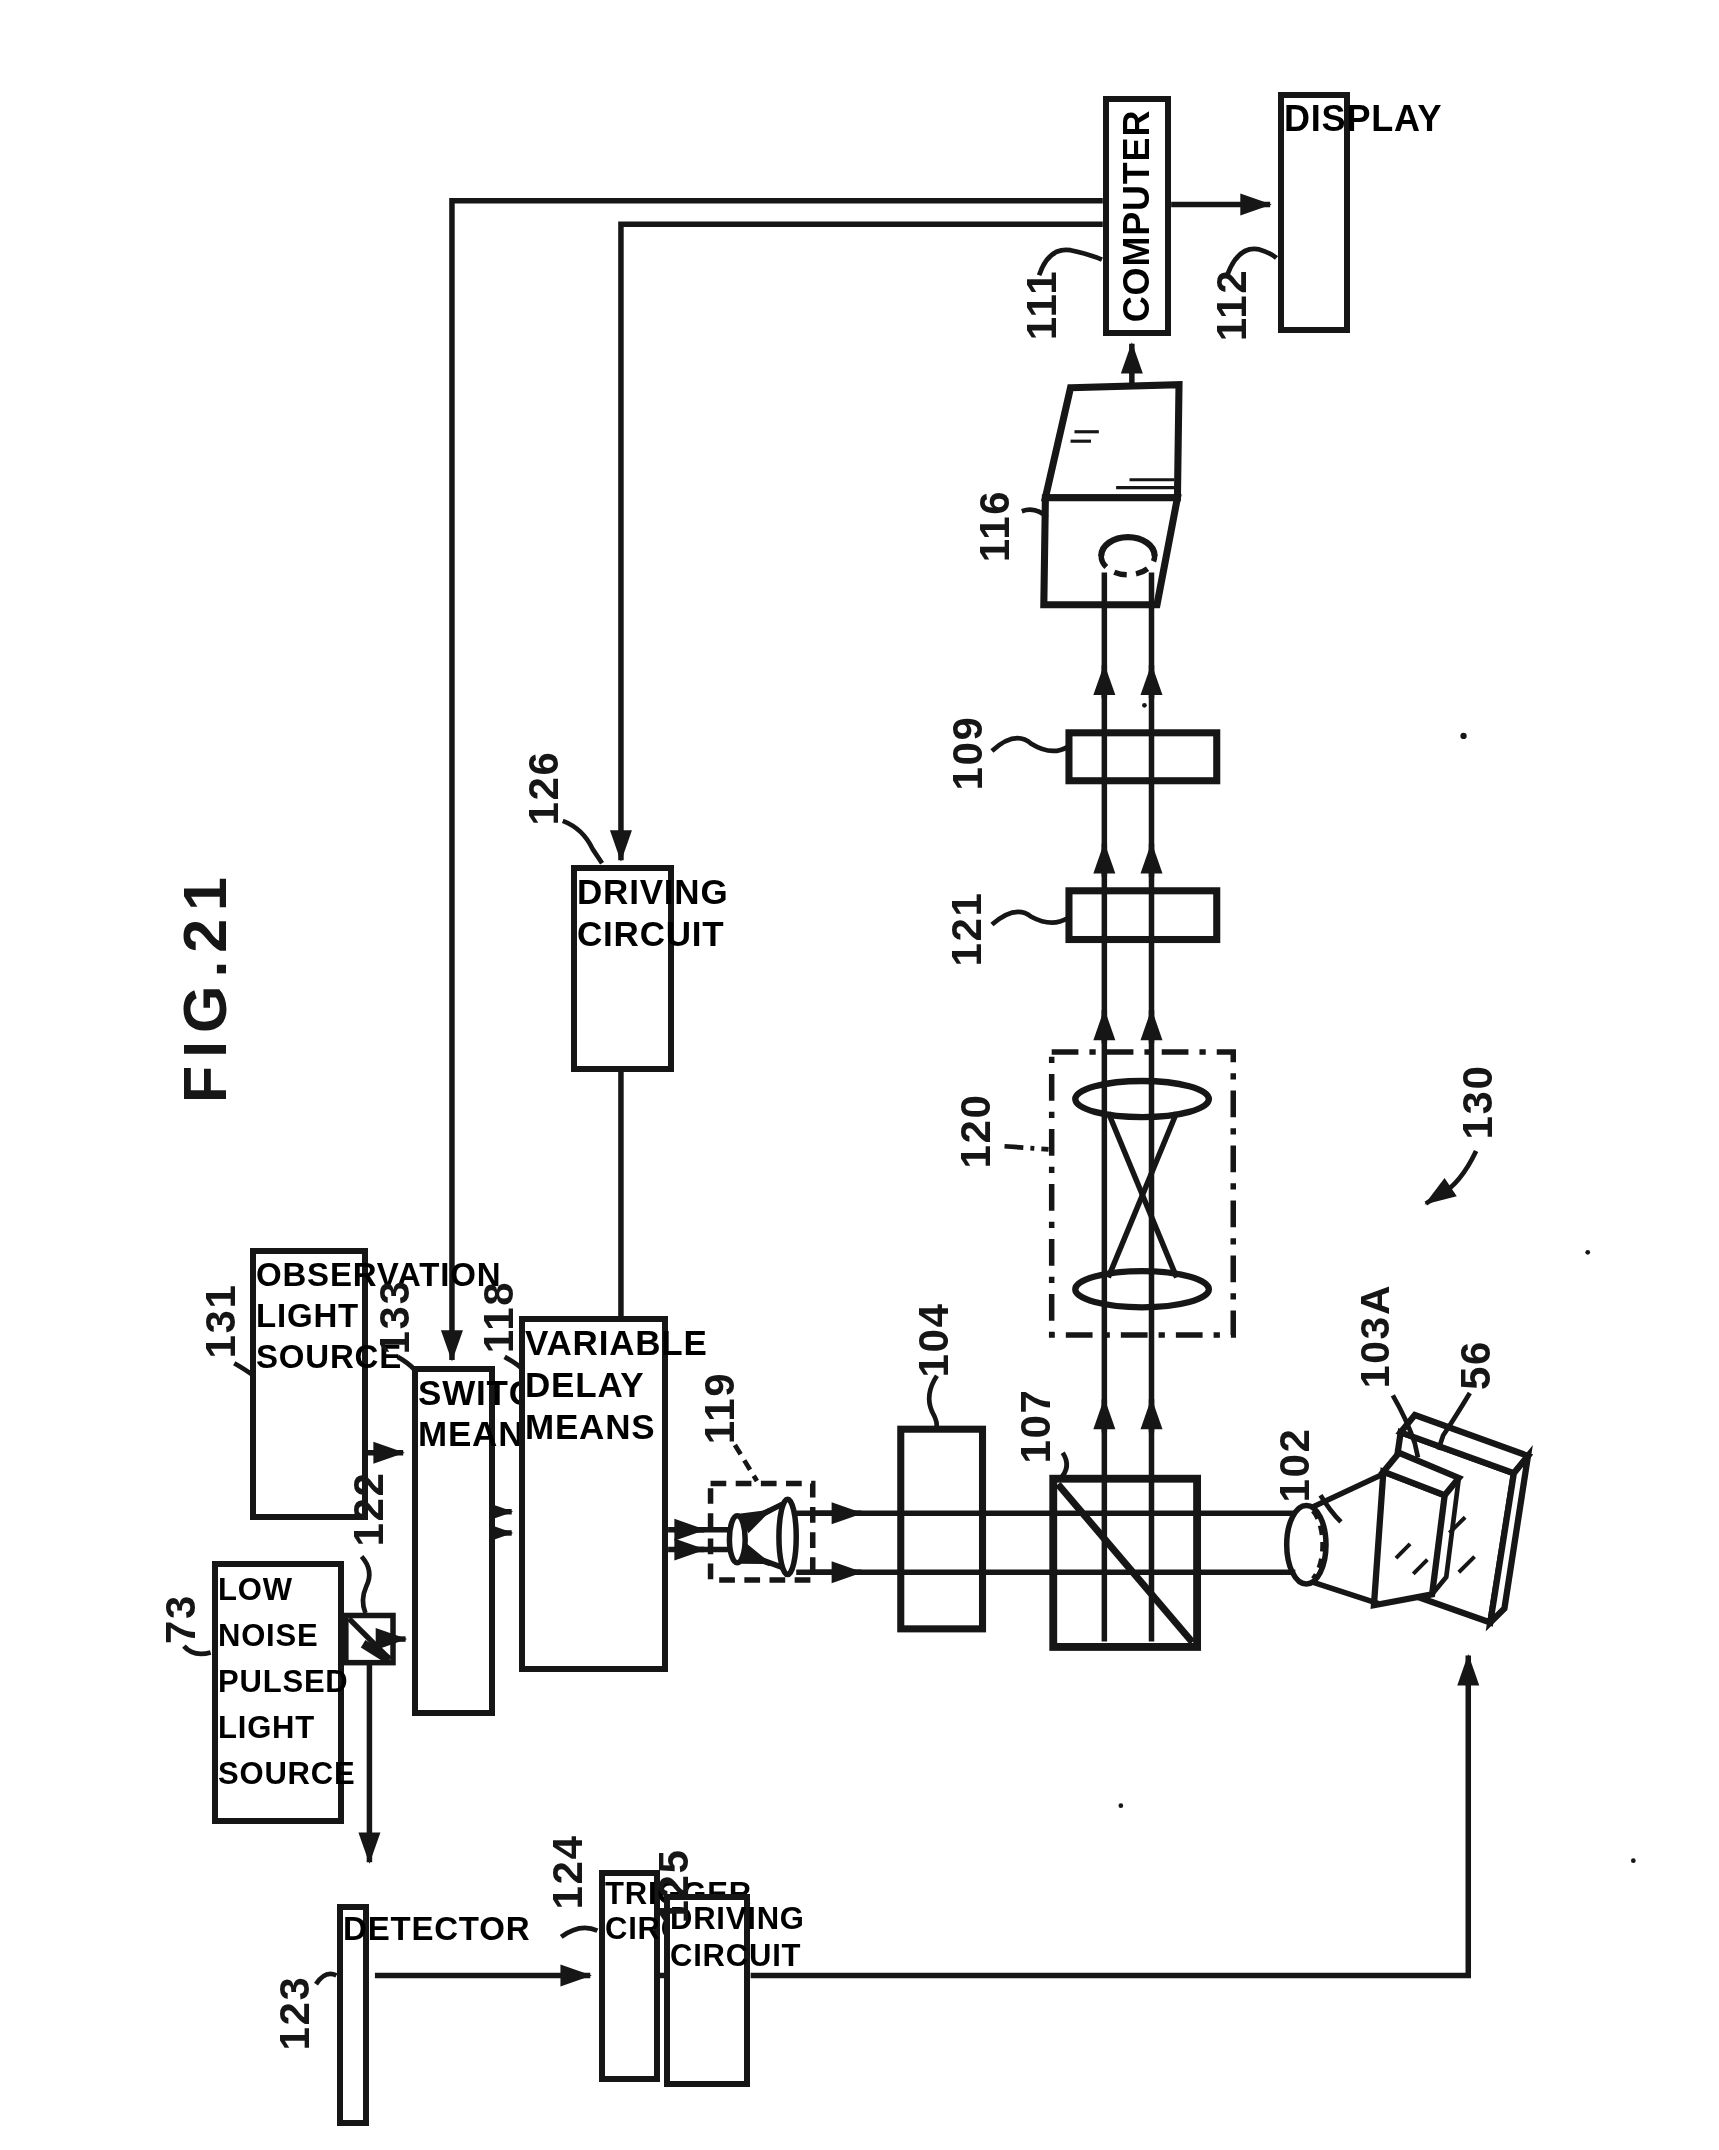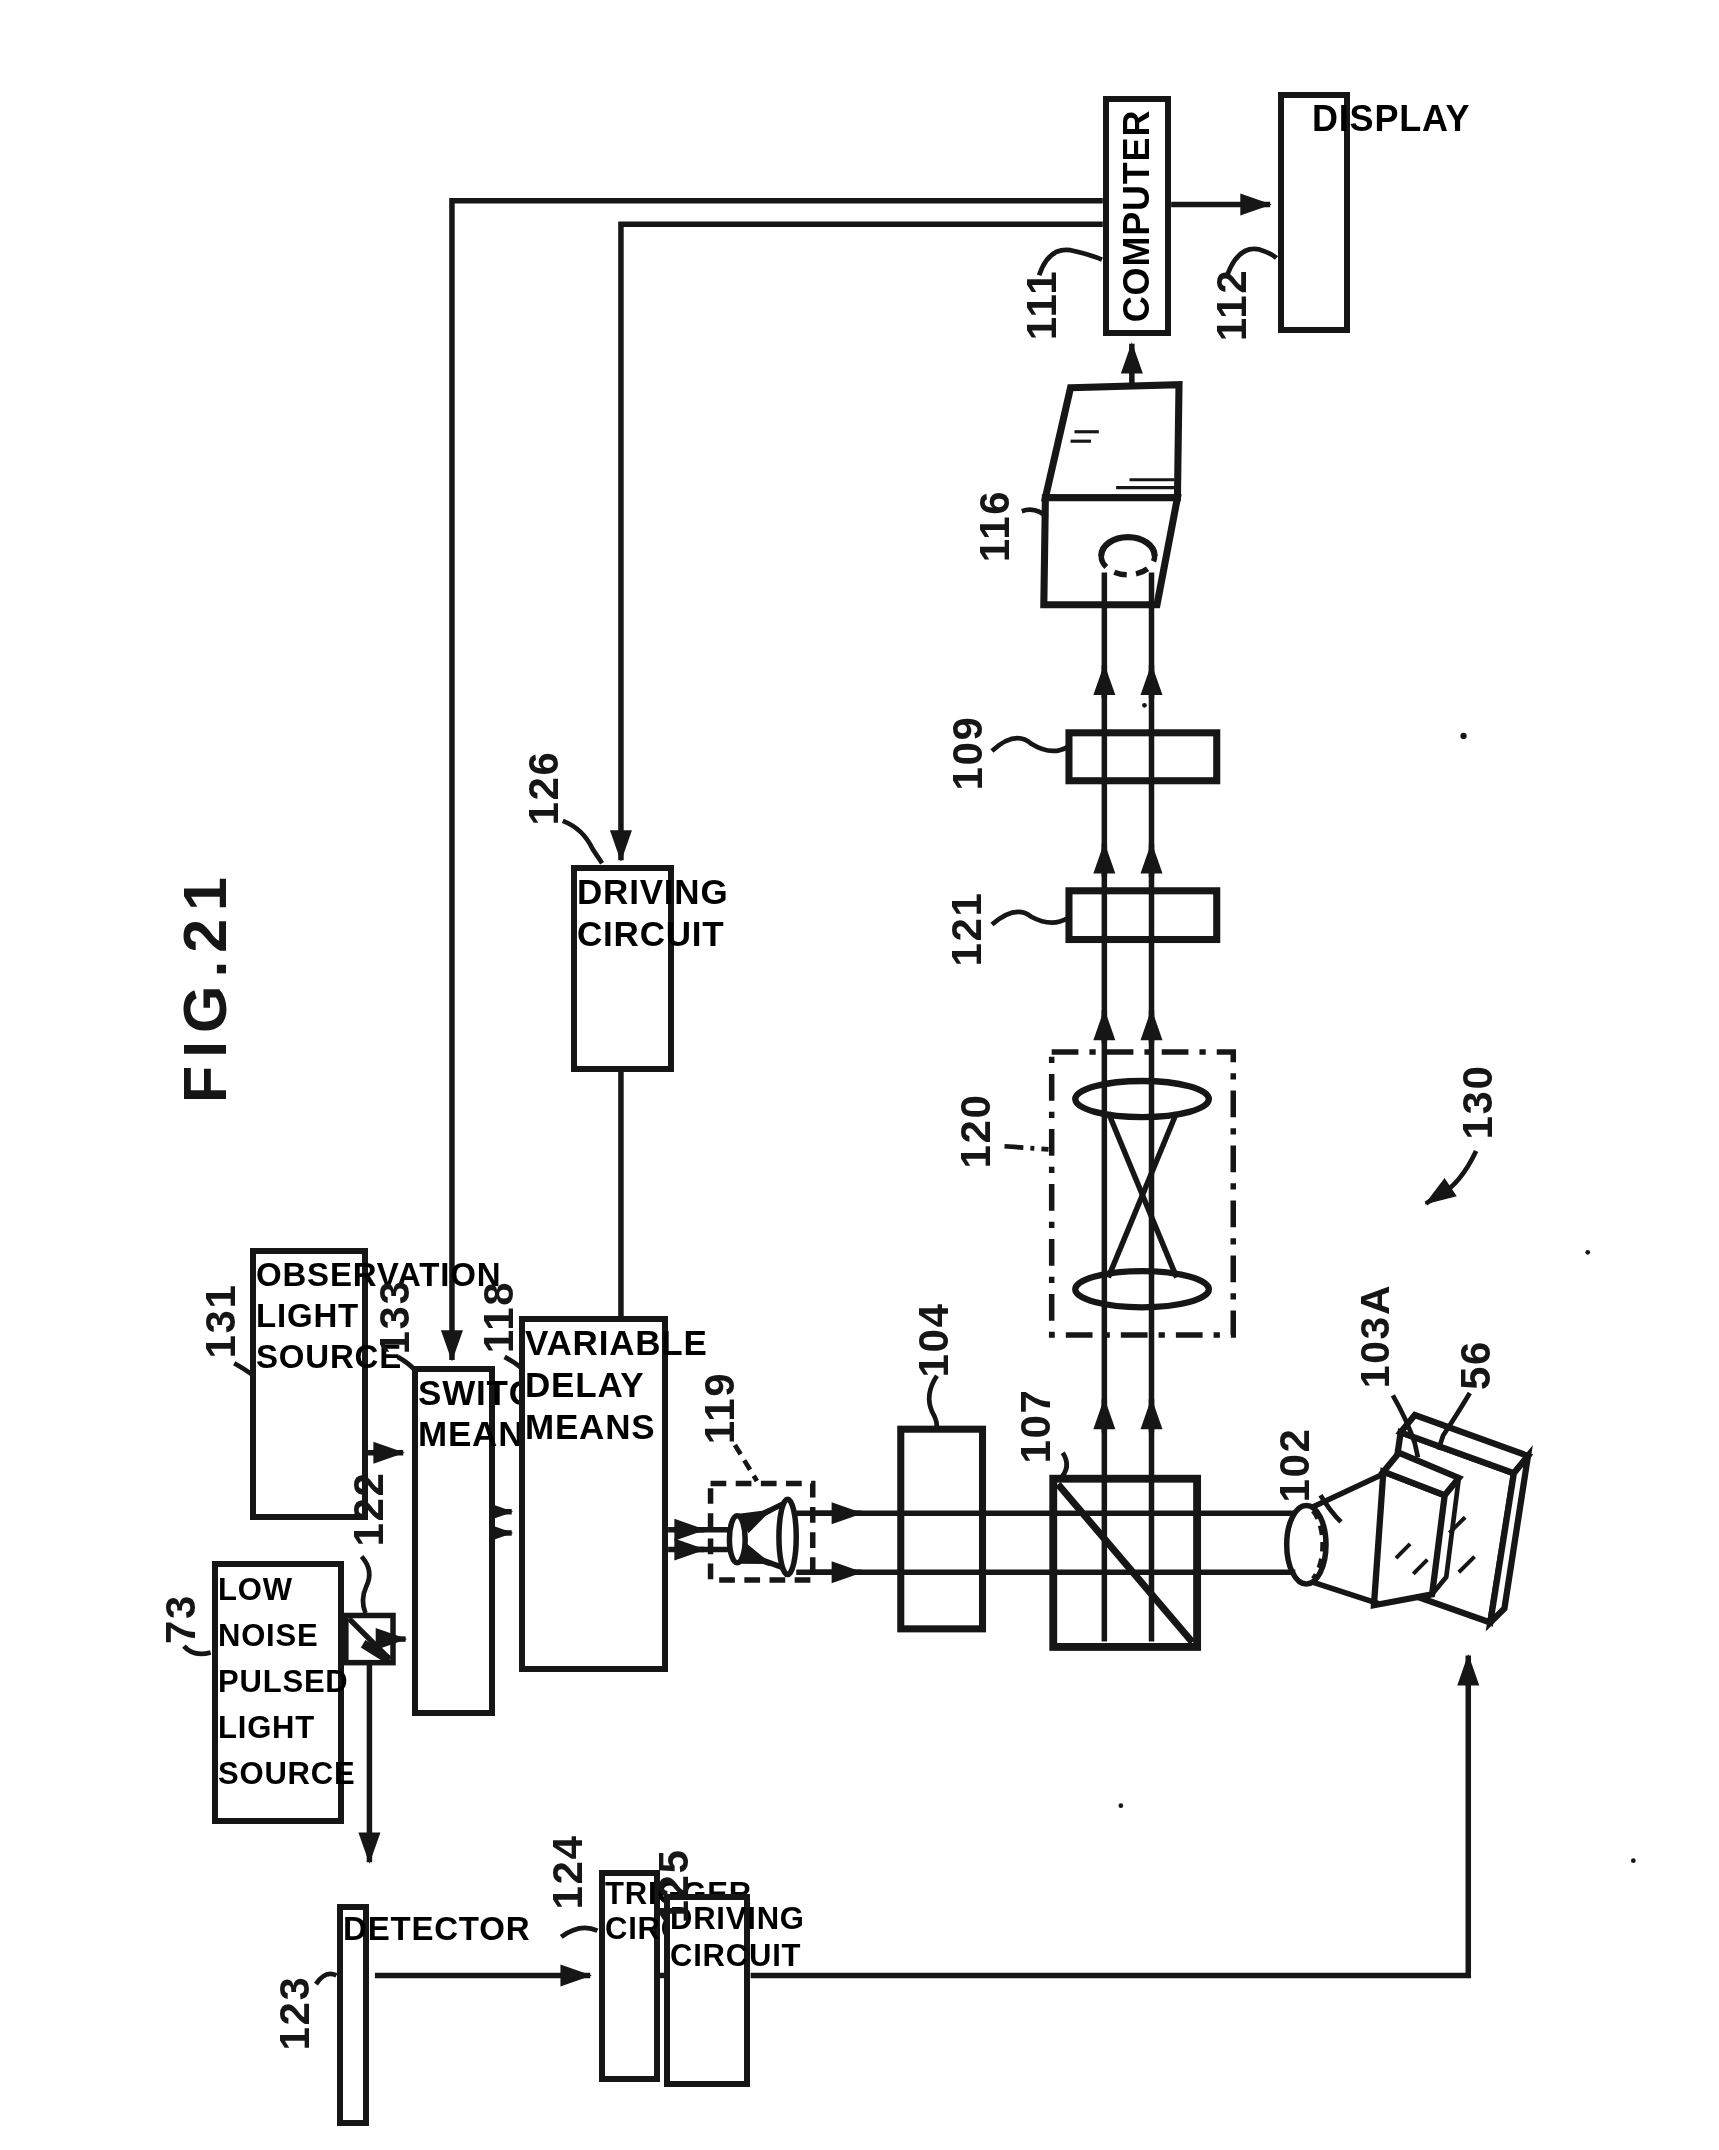--- a/index.html
+++ b/index.html
@@ -177,21 +177,21 @@
 </svg>
 
 <div class="vt fig" style="left:169px;top:825px;width:71px;height:322px;">
   <span class="ri">FIG.21</span>
 </div>
 
 <div class="box" style="left:1103px;top:96px;width:68px;height:240px;">
   <span class="ri vt-ri" style="position:absolute;left:50%;top:50%;transform:translate(-50%,-50%) rotate(-90deg);width:220px;font-size:36px;text-align:center;white-space:pre-line;">COMPUTER</span>
 </div>
 <div class="box" style="left:1278px;top:92px;width:72px;height:241px;">
-  <span class="ri" style="width:224px;font-size:36px;padding-left:28px;">DISPLAY</span>
+  <span class="ri" style="width:224px;font-size:36px;">DISPLAY</span>
 </div>
 <div class="box" style="left:571px;top:865px;width:103px;height:207px;">
   <span class="ri" style="width:189px;font-size:35px;line-height:42px;">DRIVING
 CIRCUIT</span>
 </div>
 <div class="box" style="left:250px;top:1248px;width:118px;height:272px;">
   <span class="ri" style="width:255px;font-size:33px;line-height:41px;">OBSERVATION
 LIGHT SOURCE</span>
 </div>
 <div class="box" style="left:412px;top:1366px;width:83px;height:350px;">

